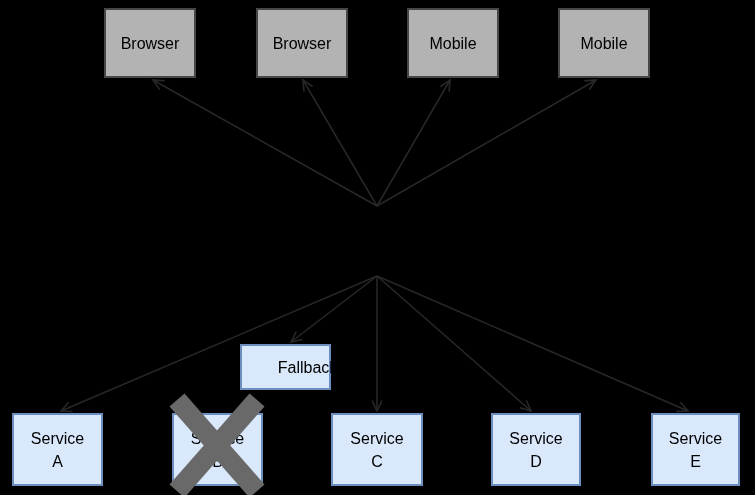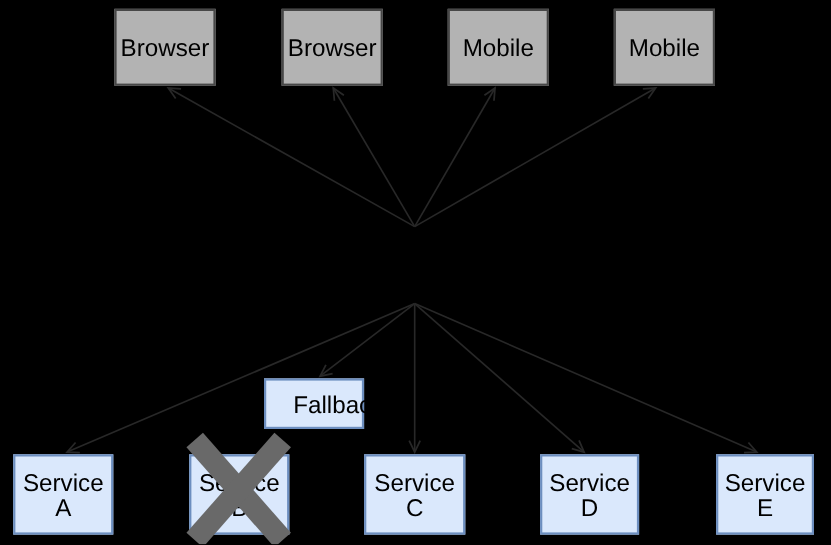--- a/index.html
+++ b/index.html
@@ -25,21 +25,21 @@
   .x-layer { z-index: 2; }
   .node {
     position: absolute;
     z-index: 1;
     box-sizing: border-box;
     display: flex;
     flex-direction: column;
     align-items: center;
     justify-content: center;
     text-align: center;
-    font-size: 22px;
+    font-size: 16px;
     line-height: 23px;
     color: #000000;
     white-space: nowrap;
   }
   .node.client {
     background: #b3b3b3;
     border: 2px solid #474747;
   }
   .node.blue {
     background: #dae8fc;

